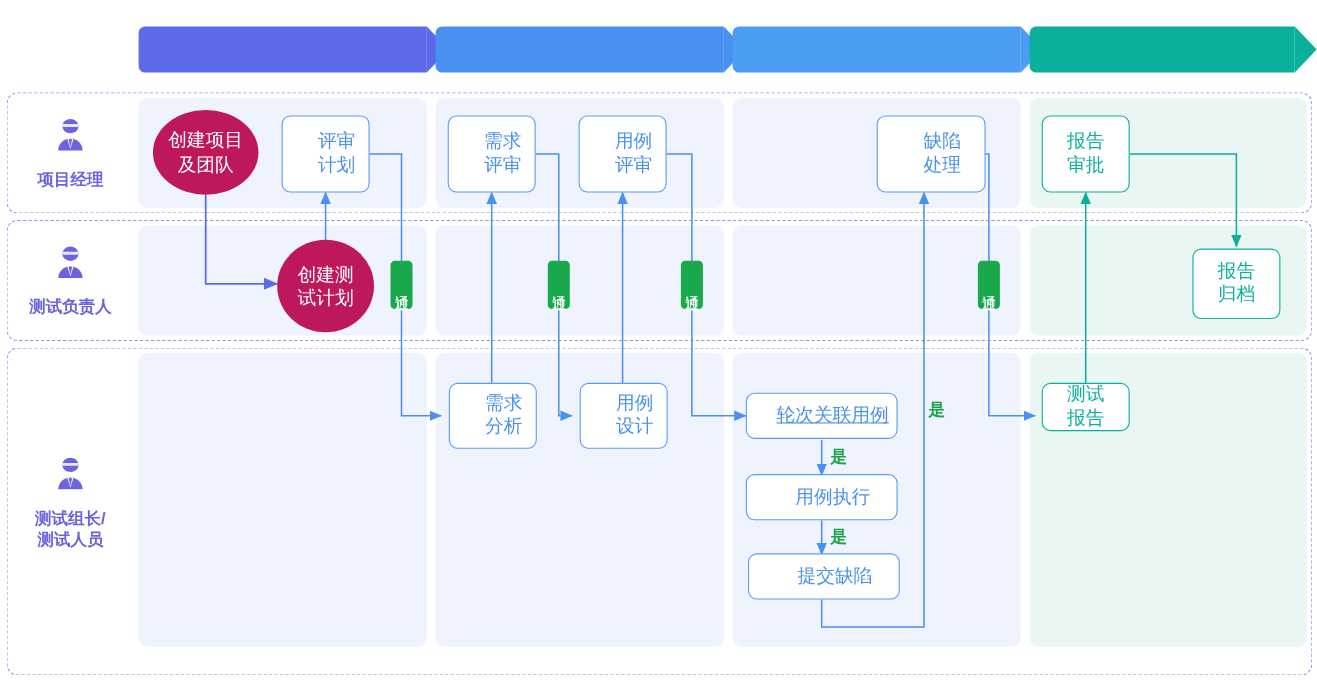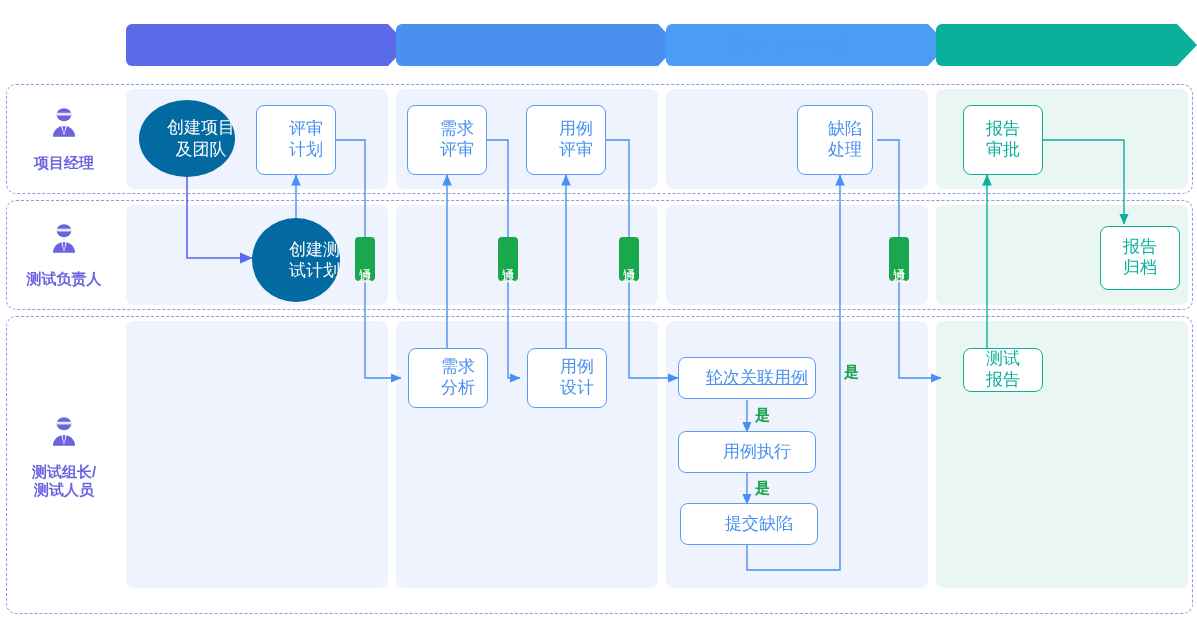--- a/index.html
+++ b/index.html
@@ -46,26 +46,26 @@
 
   
   .node{
     position:absolute;box-sizing:border-box;
     background:#ffffff;border-radius:8px;
     display:flex;align-items:center;justify-content:center;
     text-align:center;line-height:1.22;font-size:17px;
     z-index:6;
   }
   .node.blue{border:1px solid #5a9cf8;color:#4a90f0;padding-left:20px;}
-  .node.teal{border:1.4px solid #0bb09c;color:#0bb09c;margin-left:16px;}
+  .node.teal{border:1.4px solid #0bb09c;color:#0bb09c;}
 
   .ellipse{
     position:absolute;border-radius:50%;
-    background:#0369a1;color:#ffffff;
-    display:flex;align-items:center;justify-content:flex-end;
+    background:#be185d;color:#ffffff;
+    display:flex;align-items:center;justify-content:center;
     text-align:center;font-size:17px;line-height:1.25;
     z-index:6;
   }
 
   
   .badge{
     position:absolute;background:#19a84c;color:#ffffff;
     border-radius:4px;font-size:13px;line-height:1.05;
     display:flex;align-items:center;justify-content:center;
     writing-mode:vertical-rl;text-orientation:upright;
@@ -228,21 +228,21 @@
     </div>
   </div>
 
   <div class="node blue" style="left:526px;top:105px;width:80px;height:70px;">
     <div>
       <div>用例</div>
       <div>评审</div>
     </div>
   </div>
 
-  <div class="node blue" style="left:797px;top:105px;width:76px;height:70px;">
+  <div class="node blue" style="left:797px;top:105px;width:99px;height:70px;">
     <div>
       <div>缺陷</div>
       <div>处理</div>
     </div>
   </div>
 
   <div class="node teal" style="left:947px;top:105px;width:80px;height:70px;">
     <div>
       <div>报告</div>
       <div>审批</div>

